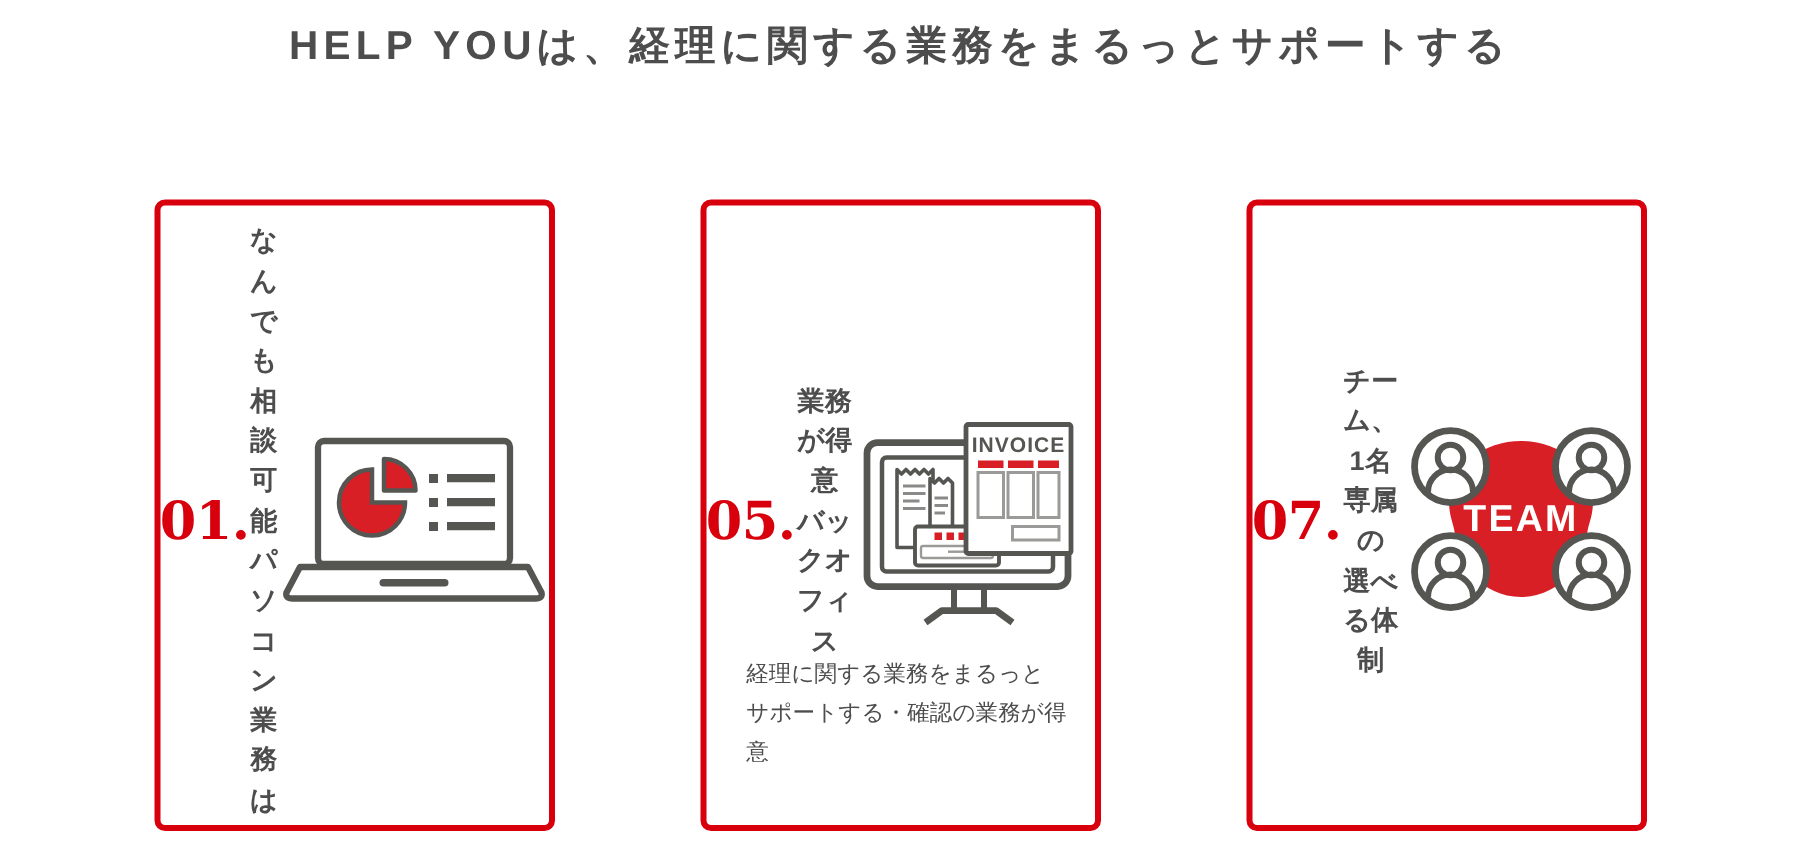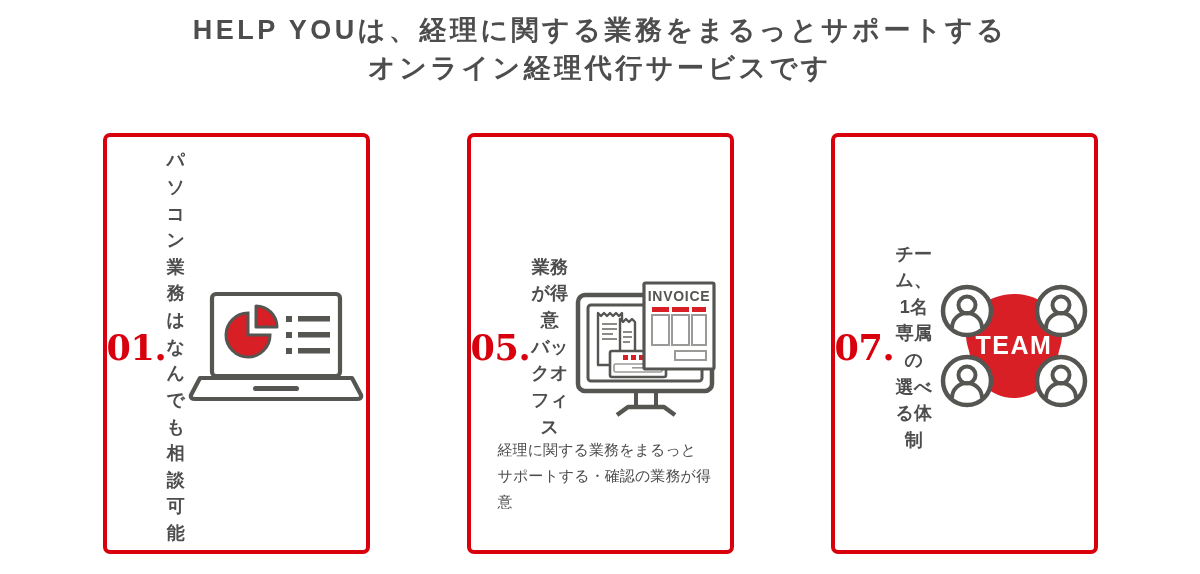--- a/index.html
+++ b/index.html
@@ -93,30 +93,29 @@
     color: #4d4d4d;
     letter-spacing: 0.005em;
   }
   .card-desc.c2, .card-desc.c3 { left: 27px; }
 </style>
 </head>
 <body>
 
 <h1 class="page-heading">
   <span class="hl-line">HELP YOUは、経理に関する業務をまるっとサポートする</span>
-  <span class="hl-line">オンライン経理代行サービスです</span>
 </h1>
 
 <div class="cards-row">
 
   <div class="feature-card">
     <div class="card-number">01.</div>
     <div class="card-title">
+      <div>なんでも相談可能</div>
       <div>パソコン業務は</div>
-      <div>なんでも相談可能</div>
     </div>
     <div class="card-icon">
       <svg width="180" height="112" viewBox="0 0 180 112" aria-hidden="true">
 
         <rect x="26" y="3" width="128" height="82" rx="4" ry="4" fill="#ffffff" stroke="#555552" stroke-width="4.2"></rect>
 
         <path d="M14 87 L26 87 L154 87 L166 87 L175 104 Q176 108 171 108 L9 108 Q4 108 5 104 Z" fill="#ffffff" stroke="#555552" stroke-width="4.2" stroke-linejoin="round"></path>
 
         <rect x="67" y="95" width="46" height="5" rx="2.5" fill="#555552"></rect>
 

